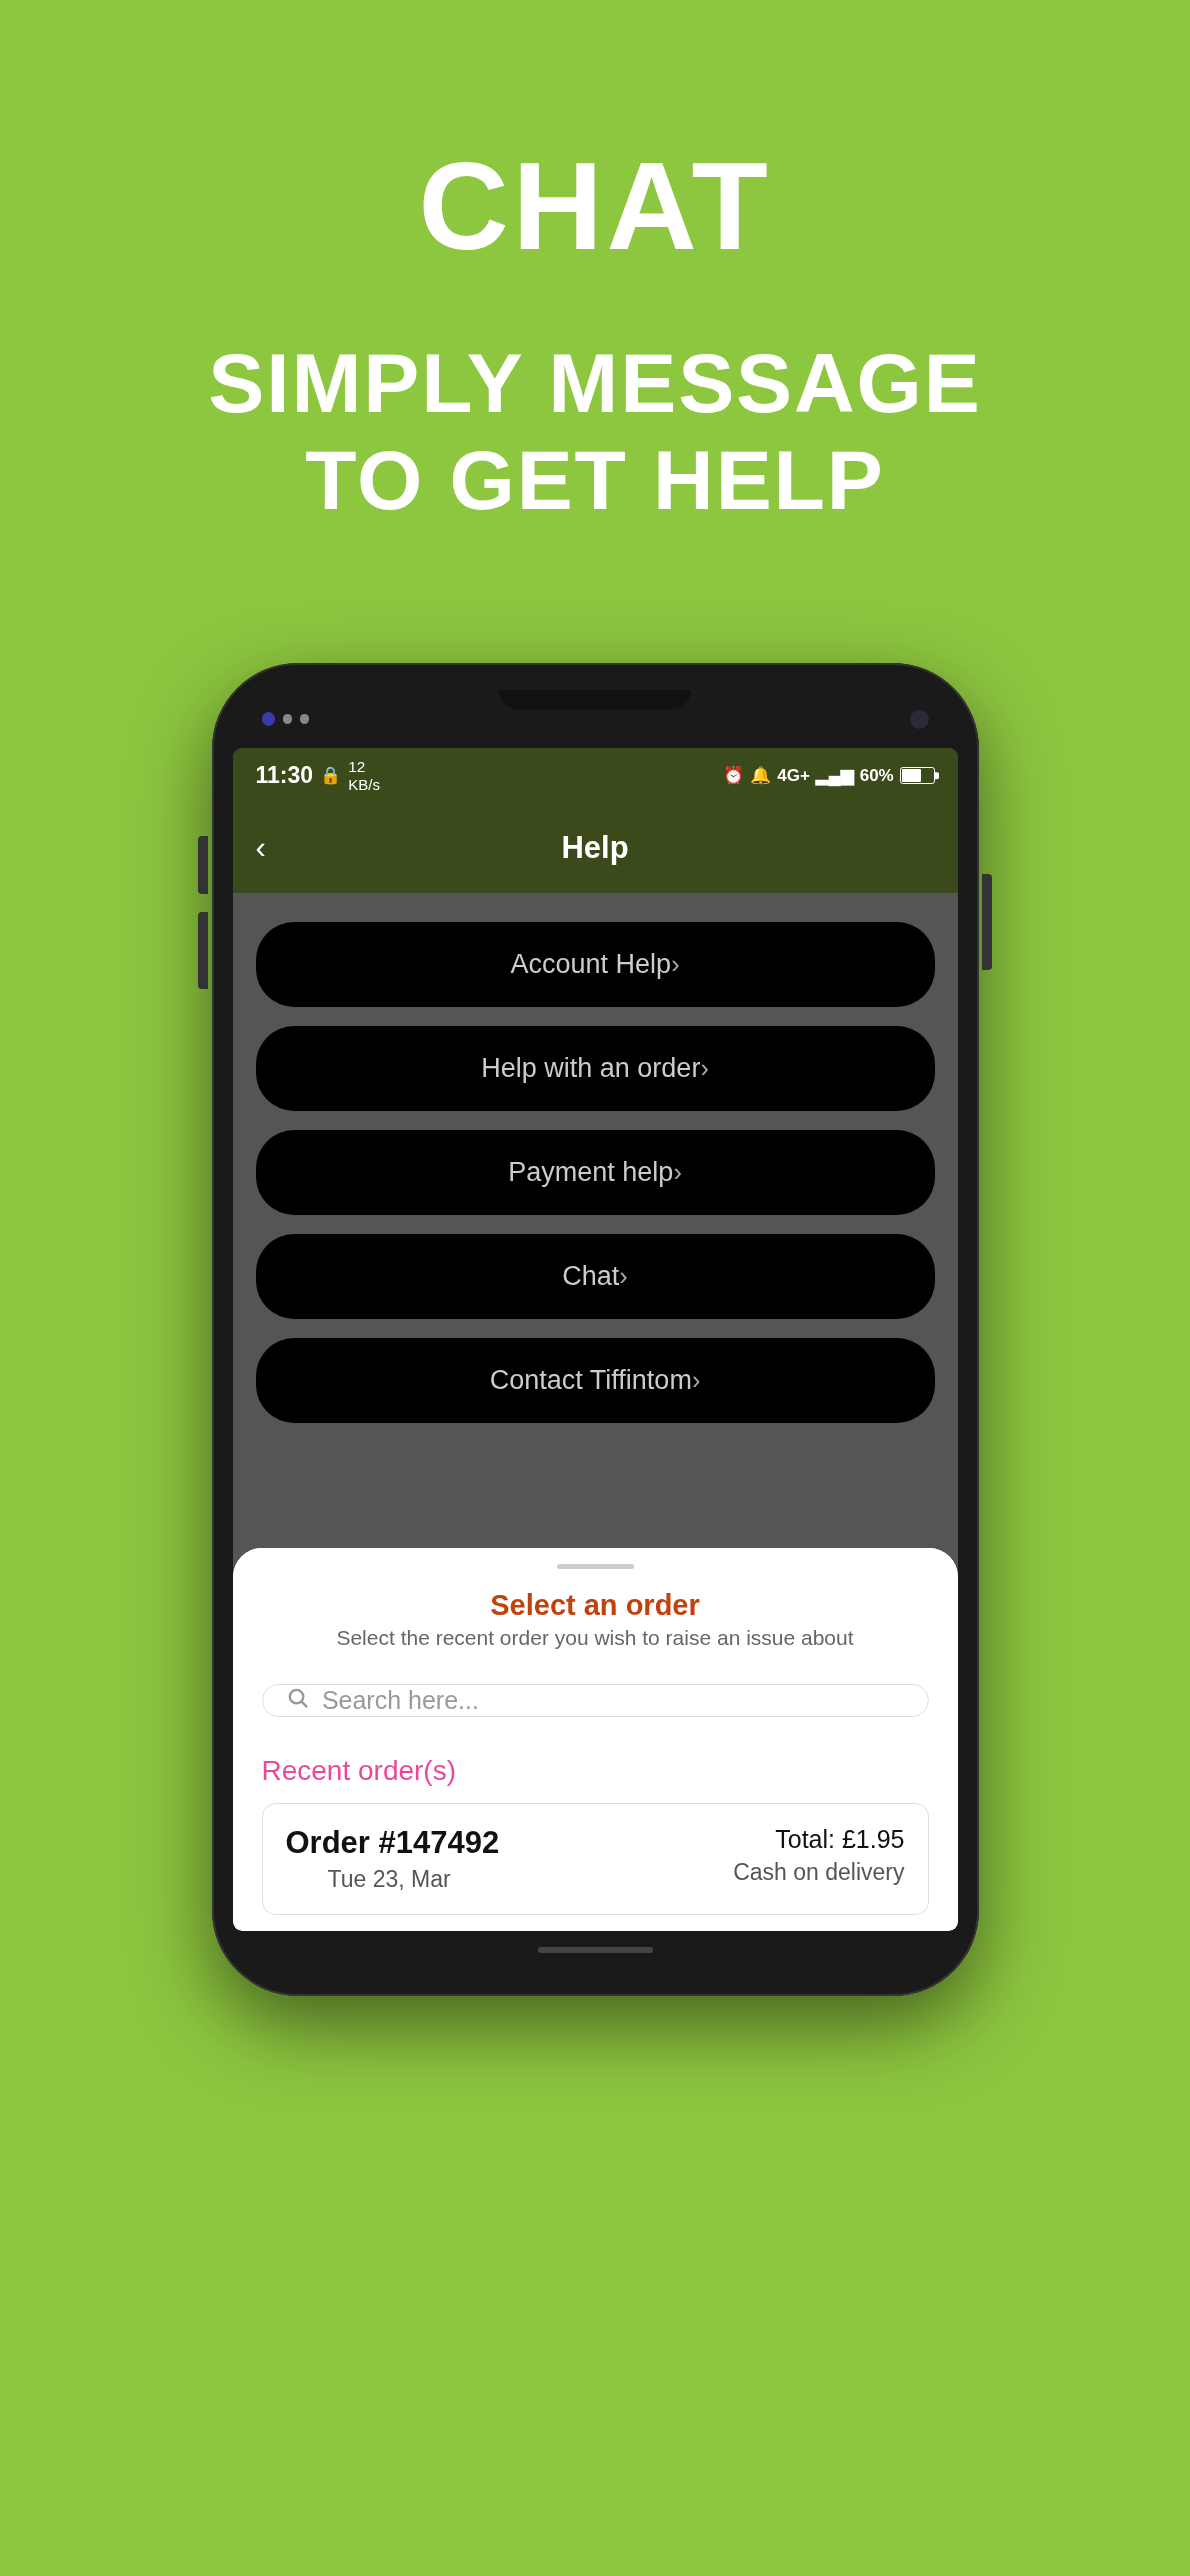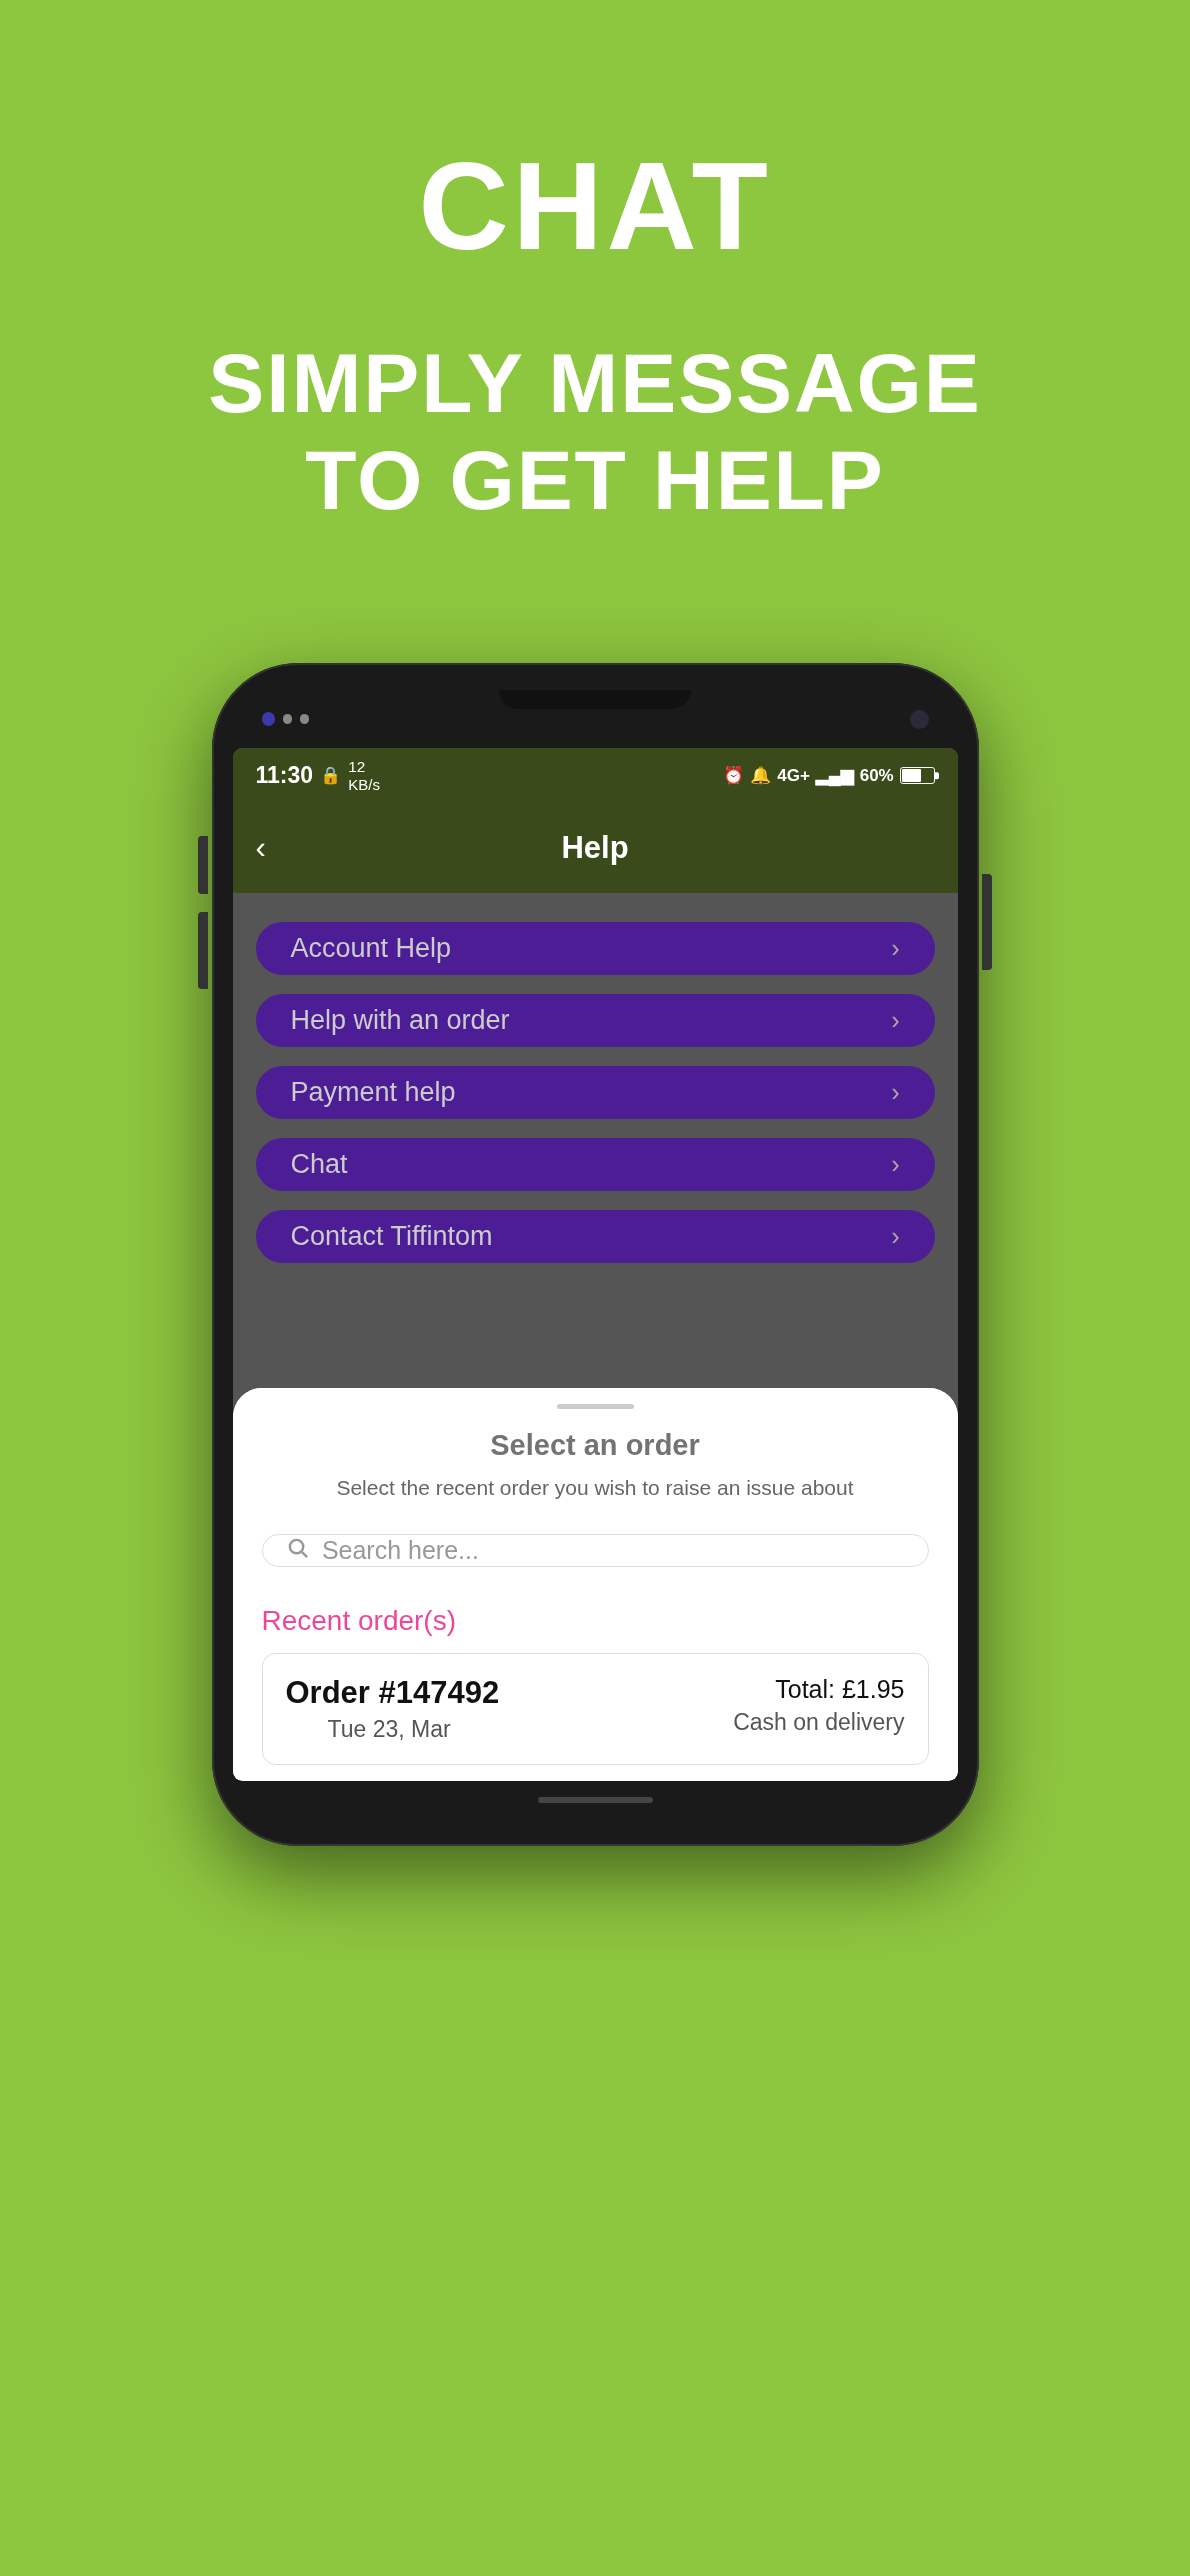--- a/index.html
+++ b/index.html
@@ -197,26 +197,26 @@
     
     .menu-area {
       background: #555;
       padding: 29px 23px;
       display: flex;
       flex-direction: column;
       gap: 19px;
     }
 
     .menu-item {
-      background: #4c1d95;
+      background: #000000;
       border-radius: 38px;
-      padding: 11px 35px;
-      display: flex;
-      align-items: center;
-      justify-content: space-between;
+      padding: 27px 35px;
+      display: flex;
+      align-items: center;
+      justify-content: center;
       color: #ccc;
       font-size: 27px;
     }
 
     .menu-item-chevron {
       color: #aaa;
       font-size: 25px;
     }
 
     
@@ -242,22 +242,22 @@
 
     .drawer-header {
       background: white;
       padding: 9.6px 29px 19px;
       text-align: center;
     }
 
     .drawer-title {
       font-size: 29px;
       font-weight: 700;
-      color: #737373;
-      margin-bottom: 14px;
+      color: #c2410c;
+      margin-bottom: 4px;
     }
 
     .drawer-subtitle {
       font-size: 21px;
       color: #666;
     }
 
     .search-bar {
       background: white;
       padding: 15.3px 29px 23px;

